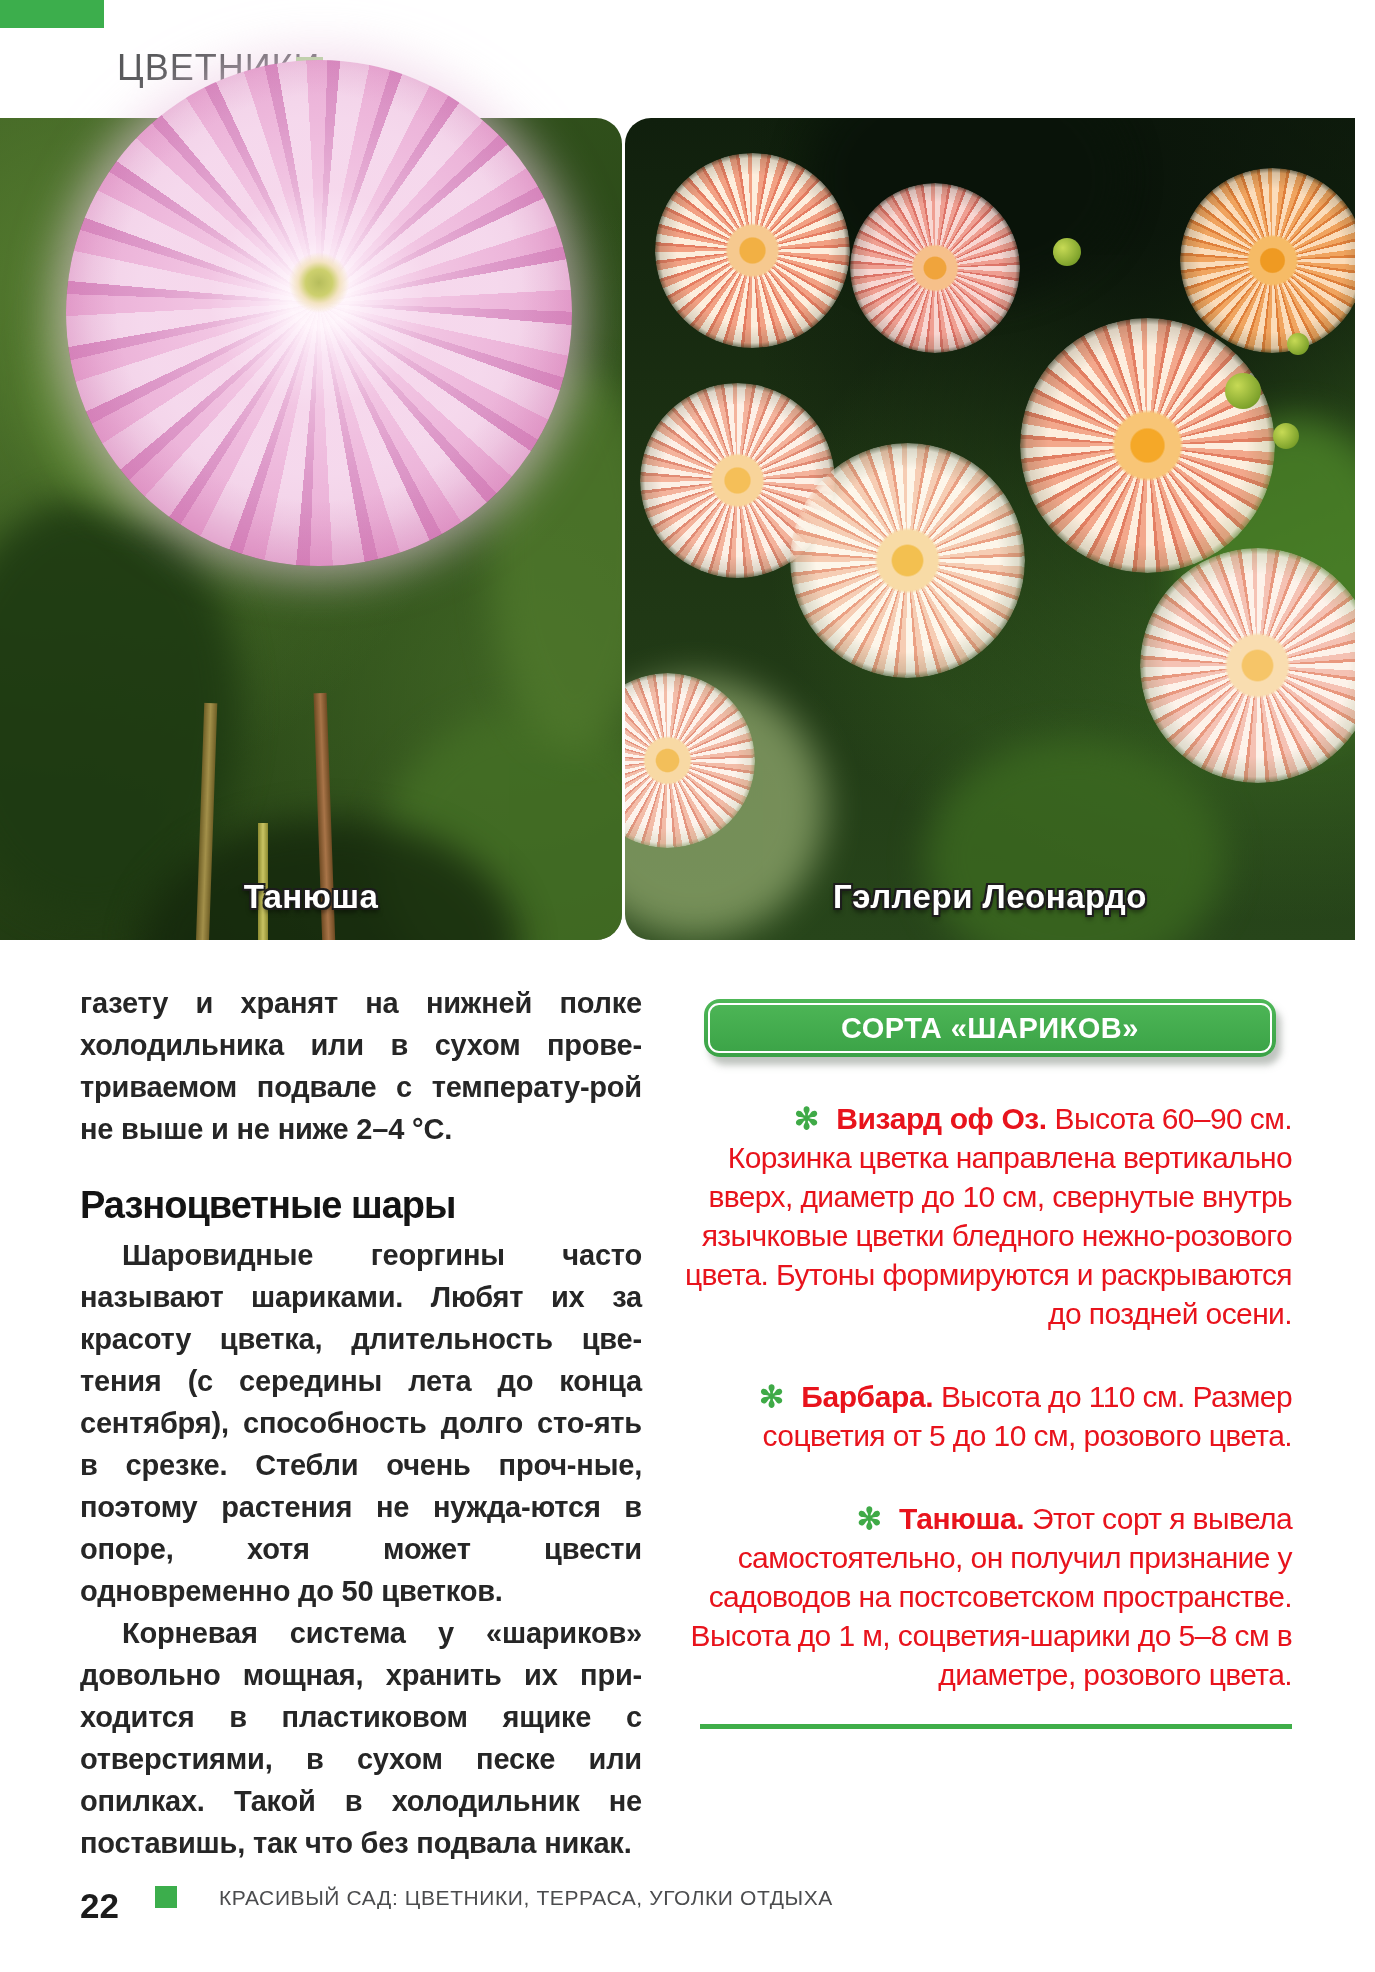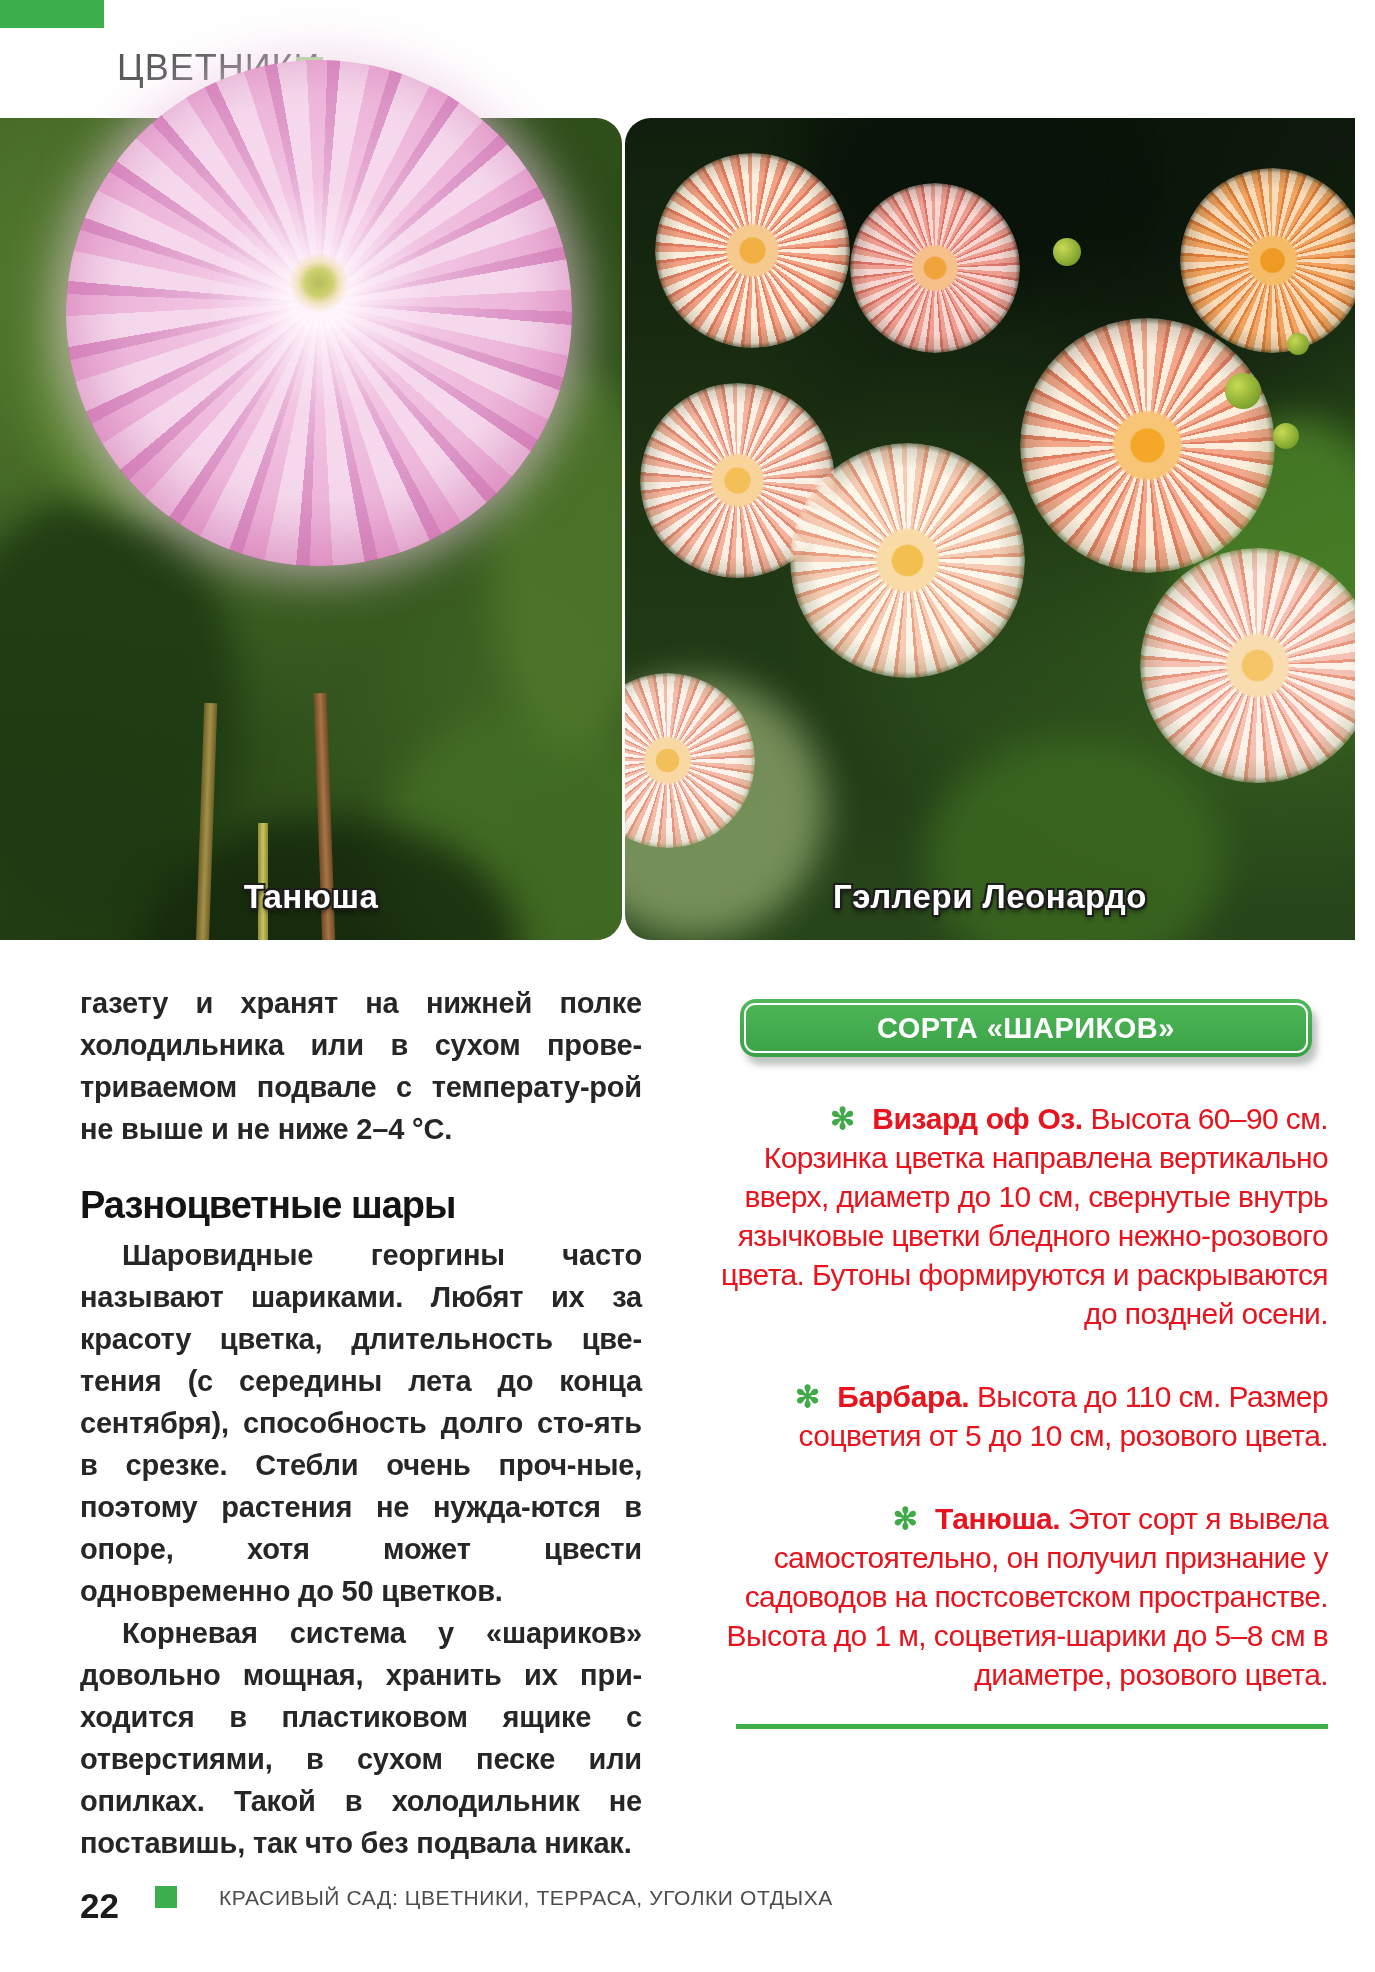--- a/index.html
+++ b/index.html
@@ -69,21 +69,21 @@
   
   .col-left { position:absolute; left:80px; top:982px; width:562px;
               font-size:29px; line-height:42px; color:#262626; text-align:justify;
               letter-spacing:-.2px; }
   .col-left p { margin:0;font-weight:bold; }
   .col-left p.indent { text-indent:42px; }
   .article-heading { margin:32px 0 6px 0; font-size:38px; line-height:46px; font-weight:bold;
                      color:#141414; letter-spacing:-1px; text-align:left; }
 
   
-  .col-right { position:absolute; left:710px; top:985px; width:632px; }
+  .col-right { position:absolute; left:674px; top:985px; width:632px; }
   .badge { position:relative; margin:14px 30px 0 30px; height:58px;
            background:linear-gradient(180deg,#4eb757,#3aa246); border-radius:16px;
            display:flex; align-items:center; justify-content:center;
            box-shadow:5px 8px 7px rgba(125,135,125,.5); }
   .badge::before { content:""; position:absolute; inset:4px; border:2px solid #fff; border-radius:11px; }
   .badge-title { color:#fff; font-weight:bold; font-size:29px; letter-spacing:.5px; }
 
   .variety { margin:44px 14px 0 0; text-align:right; font-size:30px; line-height:39px;
              color:#e8131c; letter-spacing:-.6px; }
   .variety:first-of-type { margin-top:42px; }

